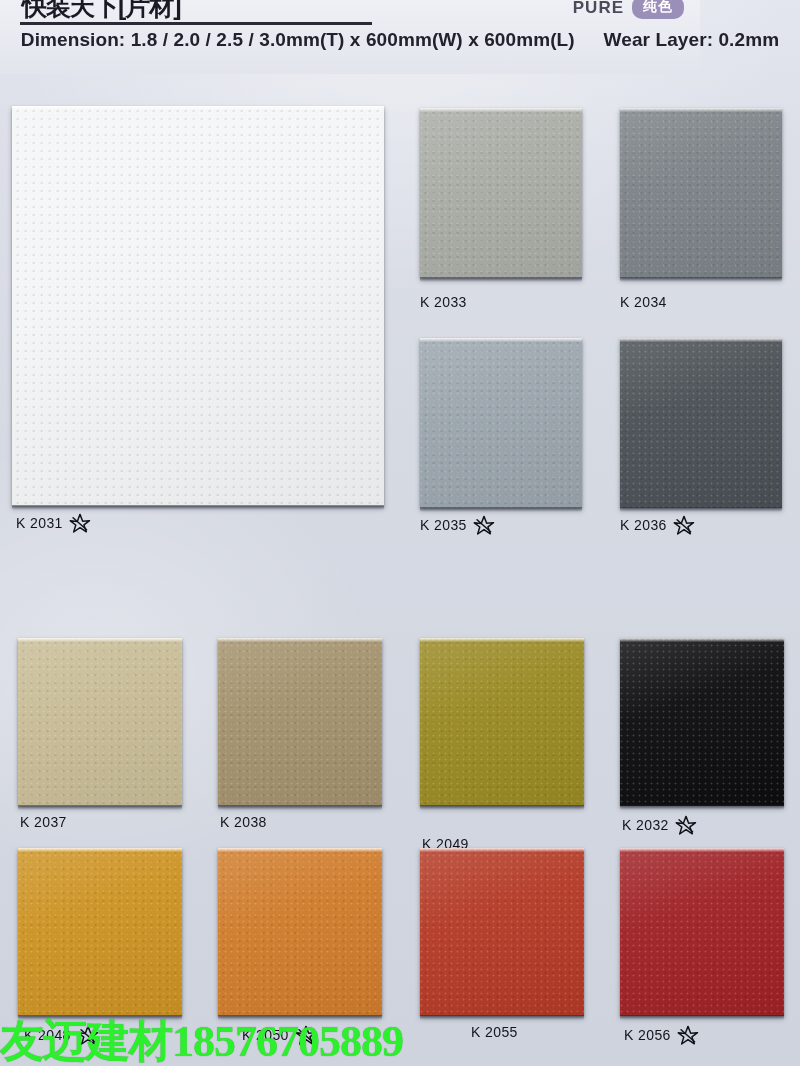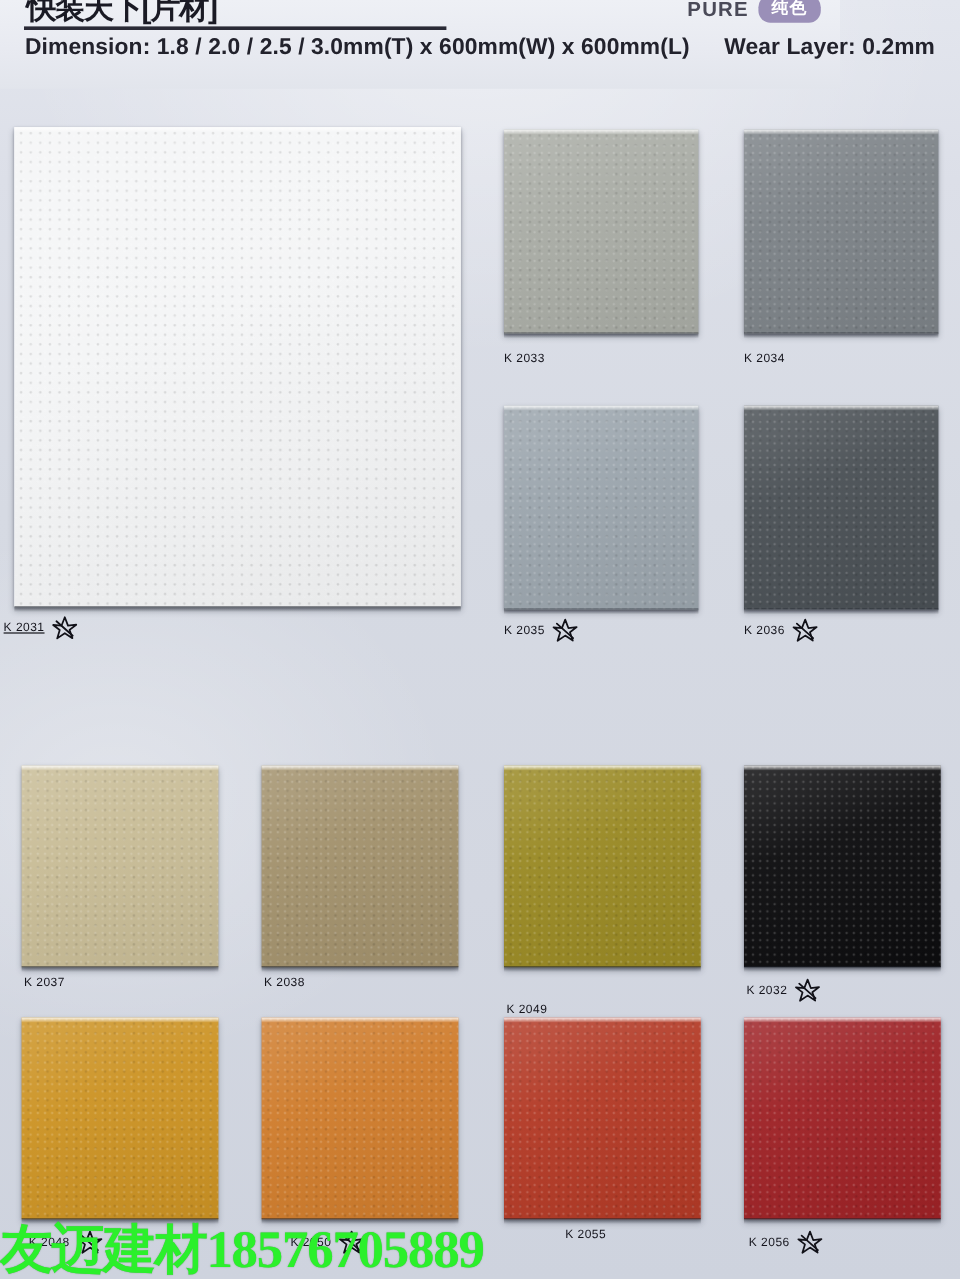--- a/index.html
+++ b/index.html
@@ -96,21 +96,21 @@
   .underedge{
     position:absolute;left:0;bottom:-4px;width:100%;height:5px;
     background:linear-gradient(180deg, rgba(30,34,44,.55), rgba(30,34,44,0));
     pointer-events:none;
   }
 
   
   .caption{
     position:absolute;
     display:flex;align-items:center;gap:6px;
-    font-size:10px;font-weight:500;color:#14141c;
+    font-size:14px;font-weight:500;color:#14141c;
     letter-spacing:.4px;white-space:nowrap;
   }
   .star{
     width:22px;height:22px;display:inline-block;flex:none;
   }
 
   
   .watermark{
     position:absolute;left:0;bottom:2px;width:800px;
     font-family:"Liberation Serif","DejaVu Serif",serif;
@@ -143,21 +143,21 @@
       <span class="gap"></span>
       <span>Wear Layer: 0.2mm</span>
     </div>
   </div>
 
   <div class="swatch" style="left:12px;top:106px;width:372px;height:400px;">
     <div class="face grain sheen" style="background-color: rgb(244, 245, 246);"></div>
     <div class="lip"></div>
     <div class="underedge"></div>
   </div>
-  <div class="caption" style="left:3px;top:512px;text-decoration:underline;">
+  <div class="caption" style="left:16px;top:512px;">
     <span>K 2031</span>
     <span class="star"><svg viewBox="0 0 24 24" width="22" height="22" aria-hidden="true">
           <path d="M12 2.6 L14.9 10.2 L22.4 9.4 L16.3 14.1 L18.9 21.6 L12 17.1 L5.1 21.8 L7.4 14.2 L1.4 9.6 L9 10.3 Z" fill="none" stroke="#111118" stroke-width="1.6" stroke-linejoin="round"></path>
           <path d="M4.4 6.2 L19.2 19.4" fill="none" stroke="#111118" stroke-width="1.6" stroke-linecap="round"></path>
         </svg></span>
   </div>
 
   <div class="swatch" style="left:420px;top:108px;width:162px;height:170px;">
     <div class="face grain sheen" style="background-color: rgb(169, 172, 165);"></div>
     <div class="lip"></div>

